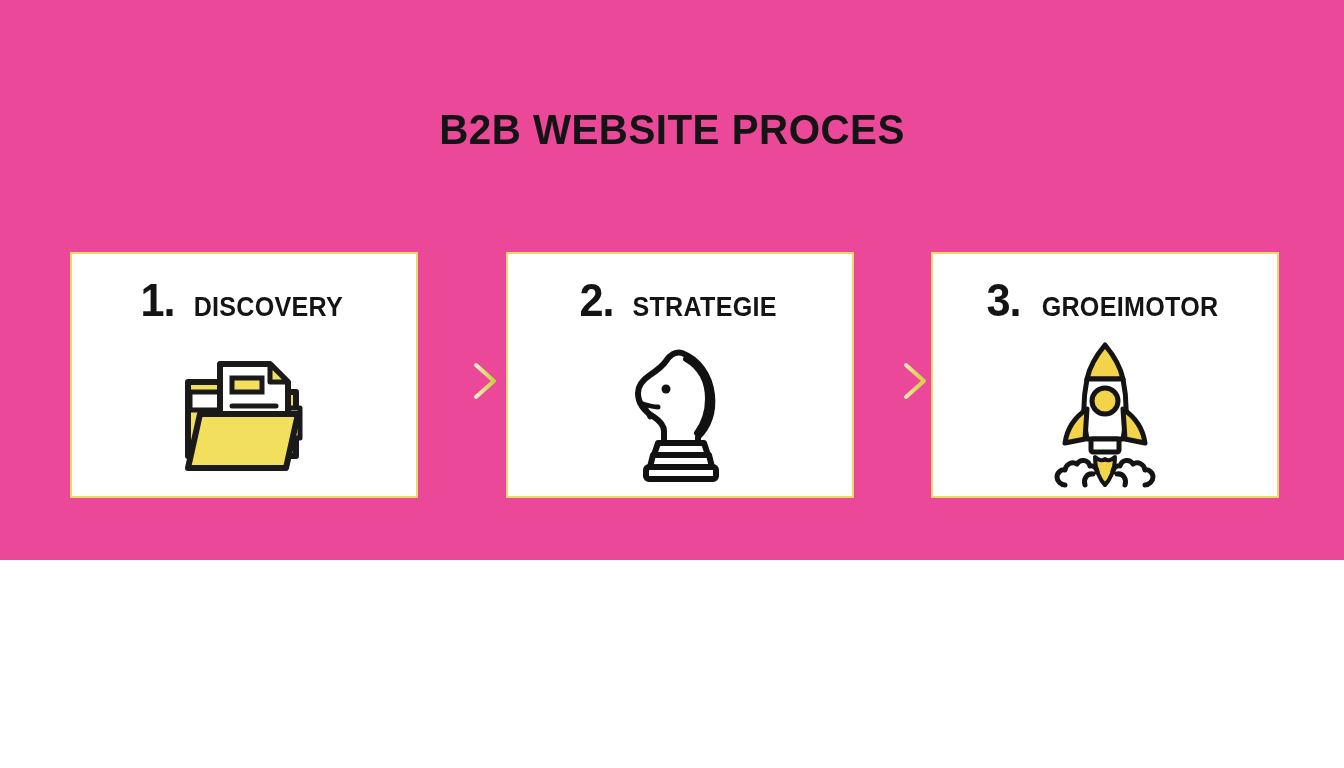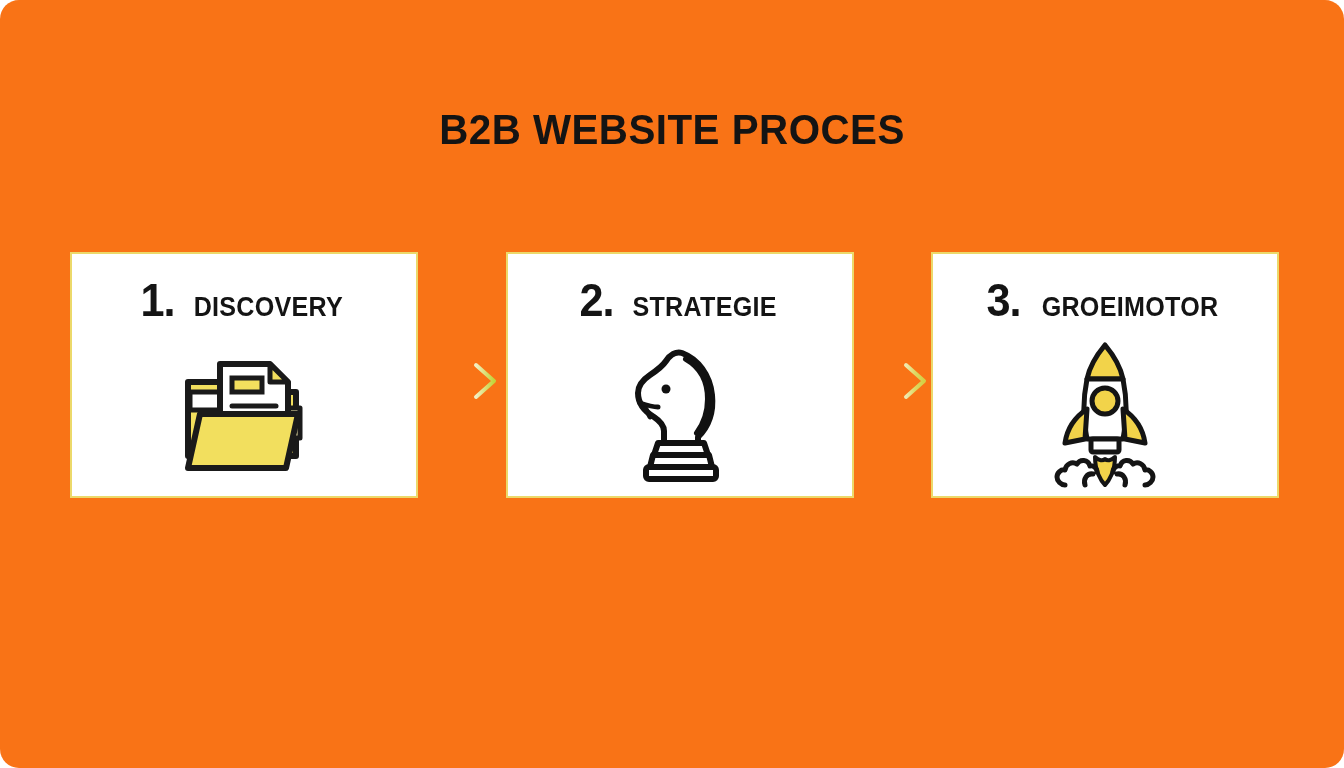--- a/index.html
+++ b/index.html
@@ -3,25 +3,24 @@
 <meta charset="utf-8">
 <style>
   html, body {
     margin: 0;
     padding: 0;
     background: #ffffff;
   }
   #canvas {
     position: relative;
     width: 1344px;
-    height: 768px;
-    background: #f97316;
+    height: 560px;
+    background: #ec4899;
     overflow: hidden;
     font-family: "Liberation Sans", sans-serif;
-    border-radius: 19px;
     -webkit-font-smoothing: antialiased;
   }
 
   
   .title {
     position: absolute;
     left: 0;
     top: 104px;
     width: 1344px;
     text-align: center;

